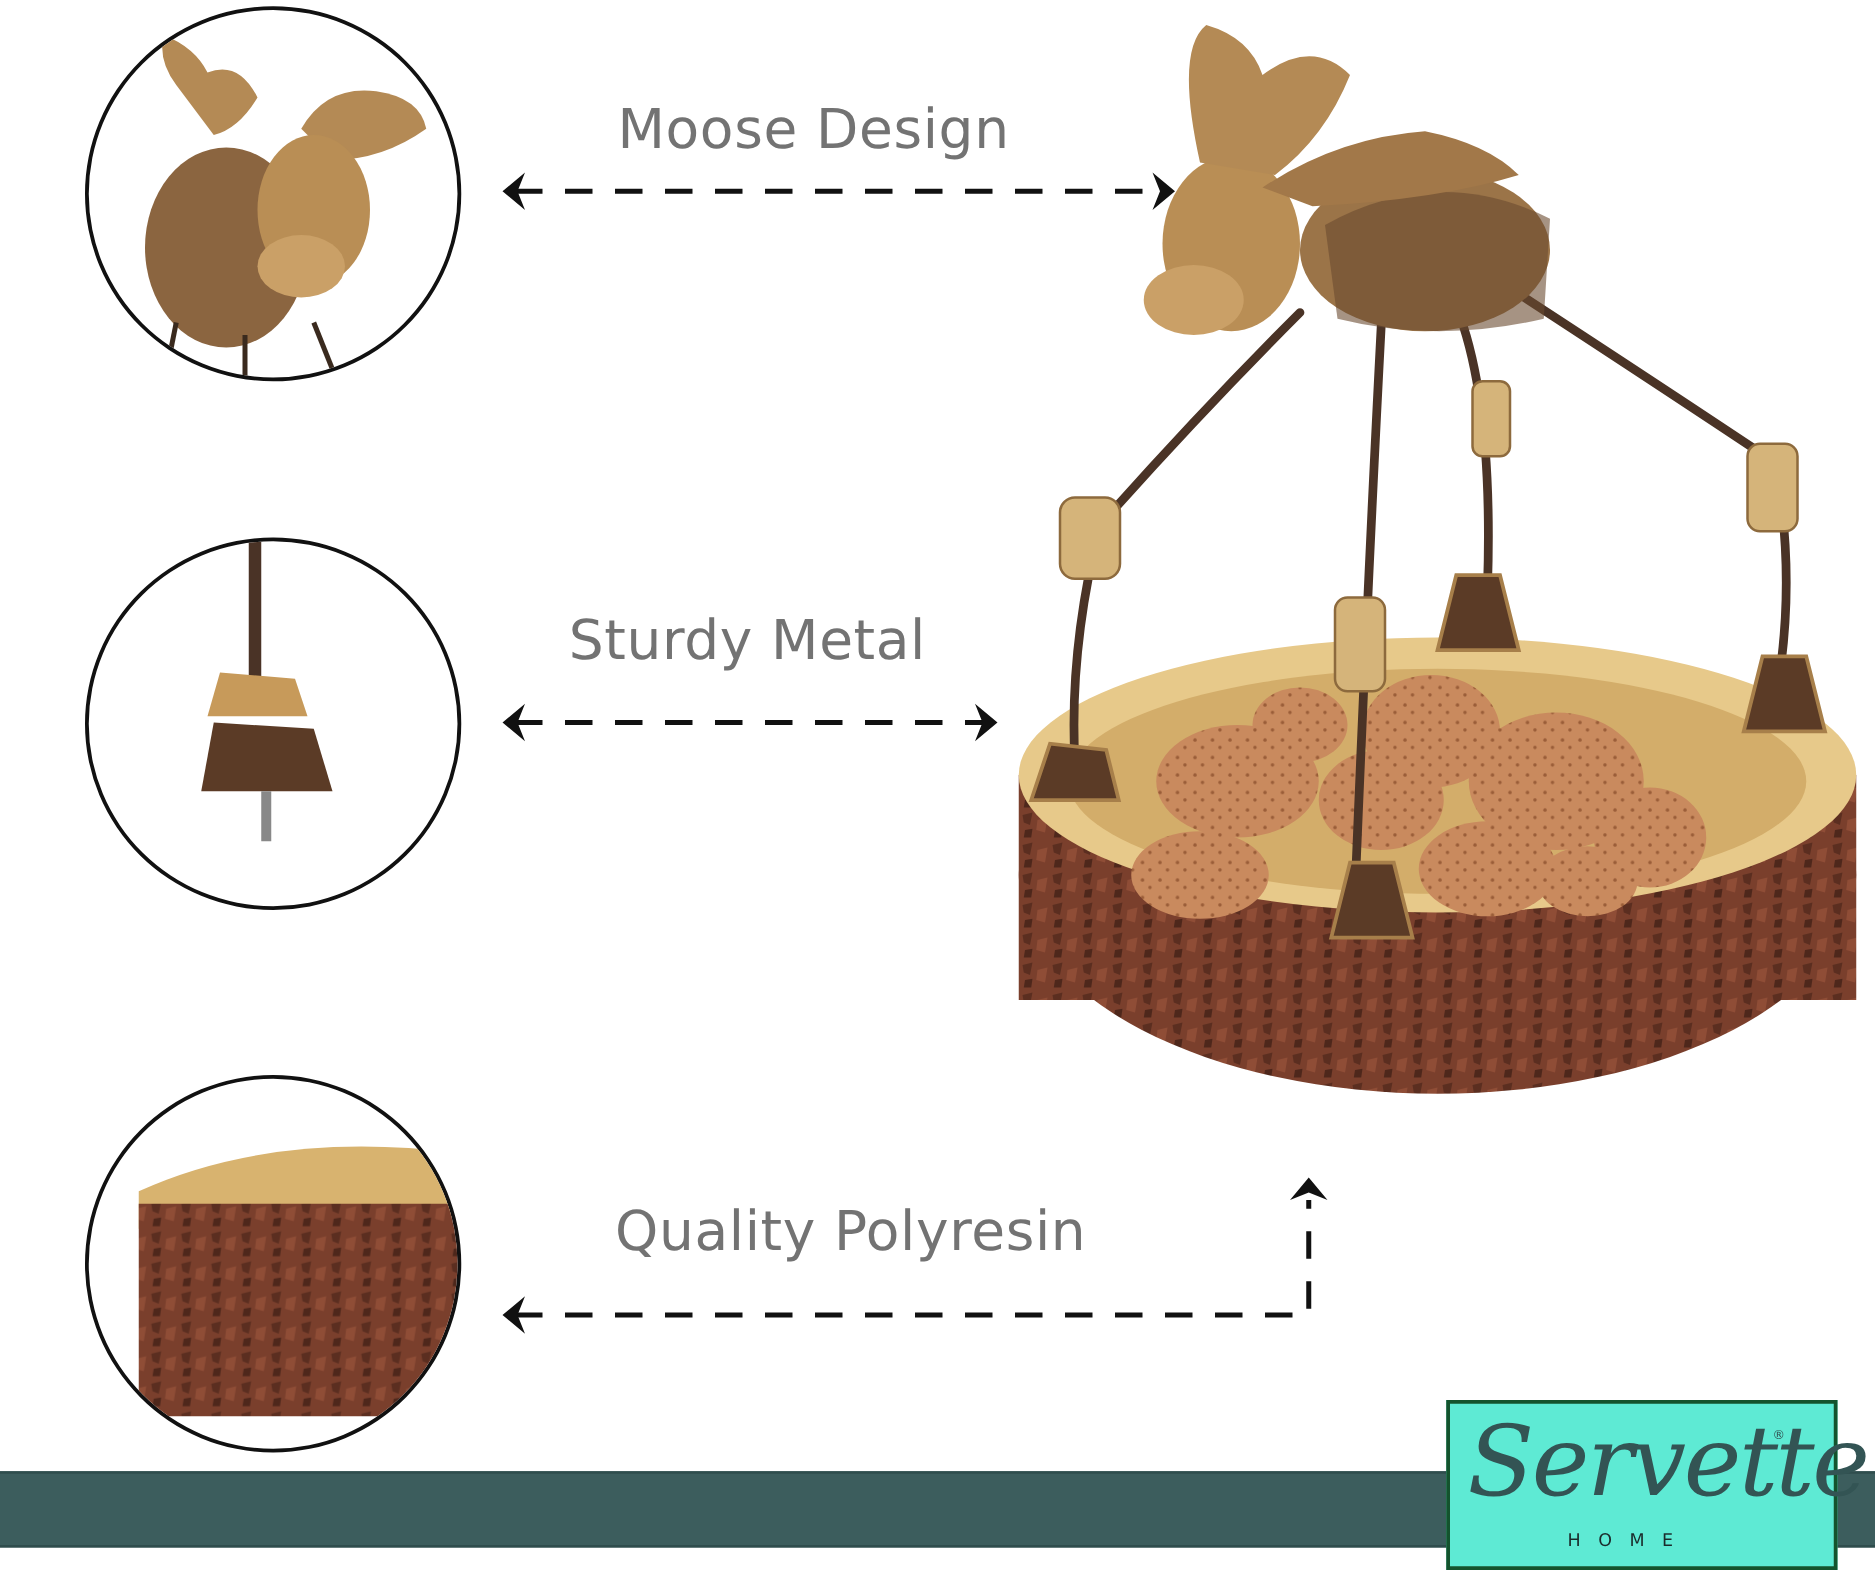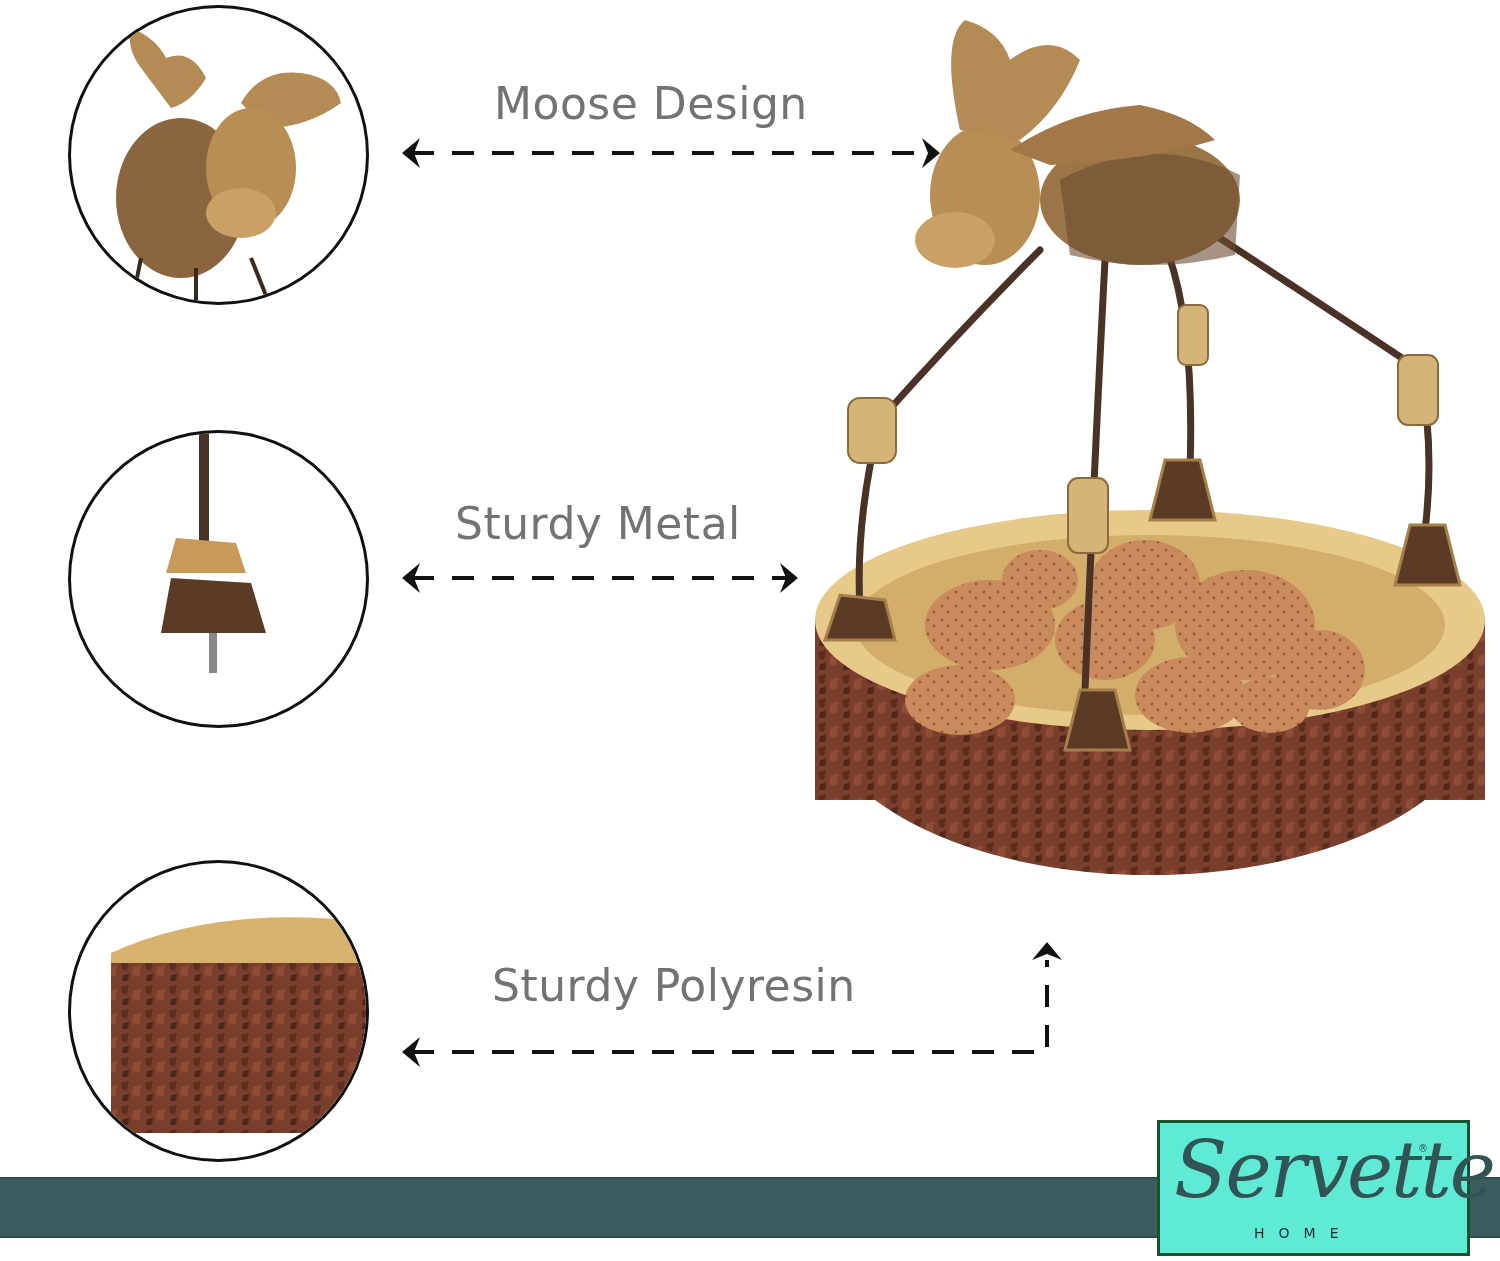--- a/index.html
+++ b/index.html
@@ -120,22 +120,22 @@
 </div>
 
 <div class="circle" style="left:68px;top:860px;width:301px;height:302px;">
   <svg width="301" height="302" viewBox="0 0 301 302">
     <path d="M40 90 Q150 40 301 60 L301 110 Q150 120 40 120Z" fill="#d8b36f"></path>
     <rect x="40" y="100" width="261" height="170" fill="url(#bark)"></rect>
   </svg>
 </div>
 
 <div class="label" style="left:494px;top:78px;">Moose Design</div>
-<div class="label" style="left:455px;top:498px;">Sturdy Metal</div>
-<div class="label" style="left:492px;top:960px;">Sturdy Polyresin</div>
+<div class="label" style="left:455px;top:487px;">Sturdy Metal</div>
+<div class="label" style="left:492px;top:960px;">Quality Polyresin</div>
 
 <div class="band"></div>
 
 <div class="logo">
   <div class="logo-script">Servette</div>
   <div class="logo-reg">®</div>
   <div class="logo-home">HOME</div>
 </div>
 
 </body></html>

